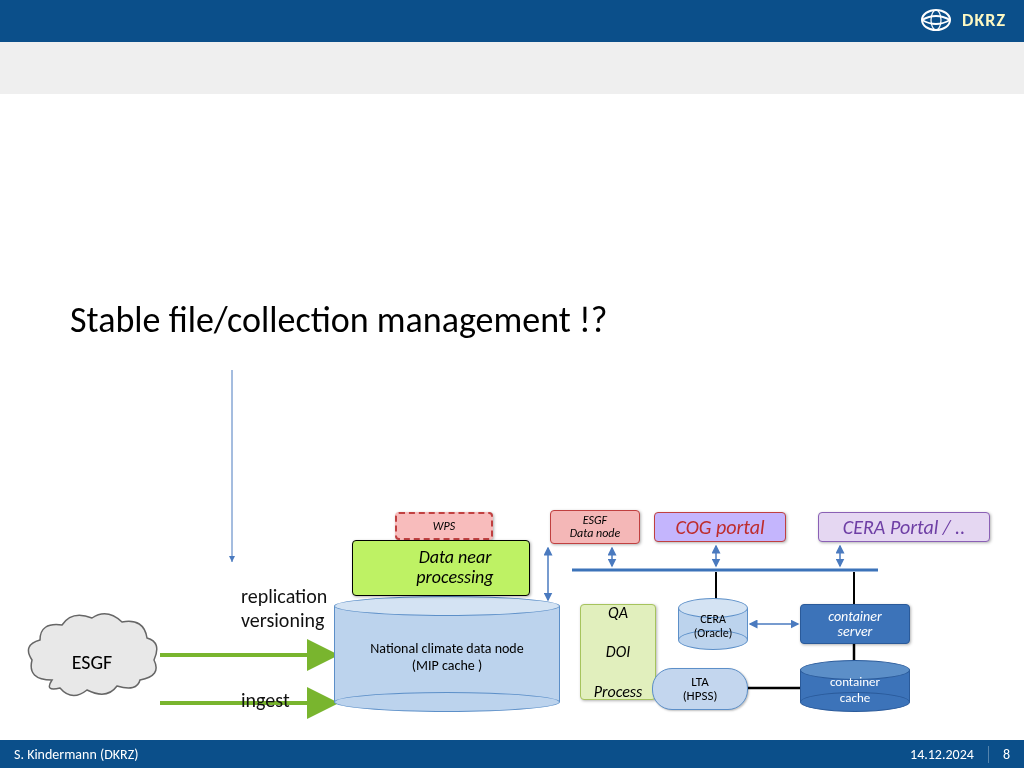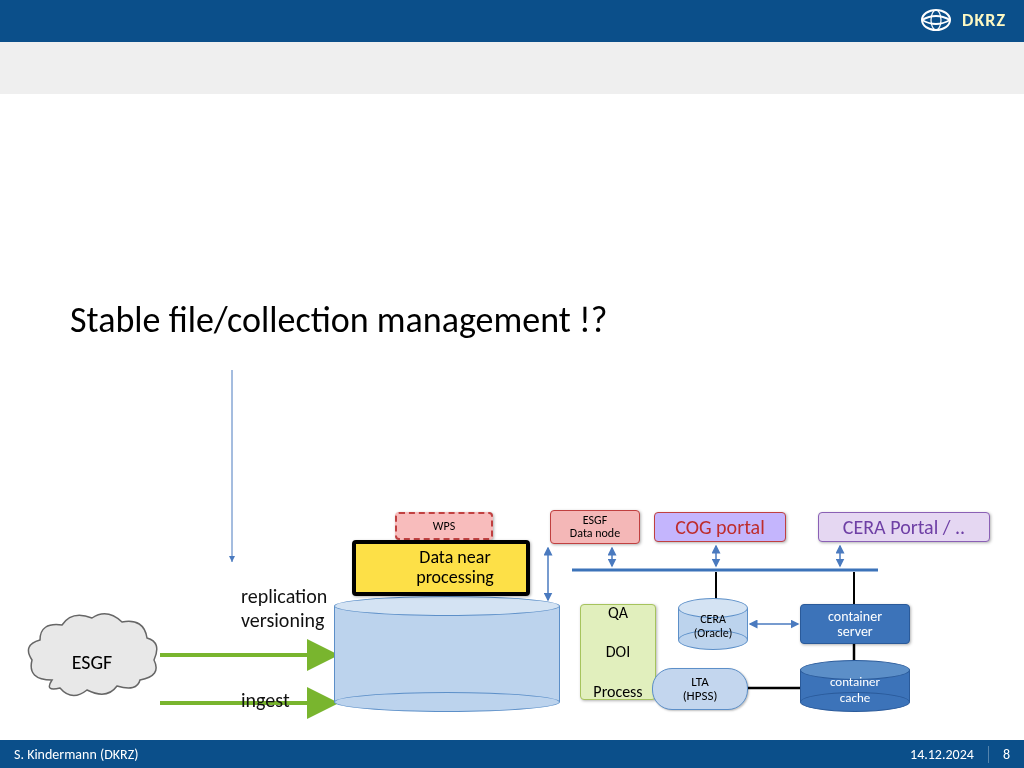--- a/index.html
+++ b/index.html
@@ -9,23 +9,23 @@
 .logo svg { margin-right: 8px; }
 .subbar { position: absolute; left: 0; top: 42px; width: 1024px; height: 52px; background: #efefef; }
 .title { position: absolute; left: 70px; top: 298px; font-size: 36px; color: #000; }
 .footer { position: absolute; left: 0; bottom: 0; width: 1024px; height: 28px; background: #0b4f8a; color: #fff; display: flex; align-items: center; justify-content: space-between; font-size: 14px; padding: 0 14px; }
 .footer .right { display: flex; align-items: center; }
 .footer .pageno { background: #0b4f8a; border-left: 1px solid rgba(255,255,255,0.3); padding-left: 14px; margin-left: 14px; }
 
 .label { position: absolute; font-size: 20px; color: #111; margin-left: 44px; }
 
 
-.box { position: absolute; border-radius: 4px; display: flex; align-items: center; justify-content: center; text-align: center; box-shadow: 1px 1px 3px rgba(0,0,0,0.3); }
+.box { position: absolute; border-radius: 4px; display: flex; align-items: center; justify-content: center; text-align: center; box-shadow: 1px 1px 3px rgba(0,0,0,0.3); font-style: italic; }
 .wps { left: 395px; top: 512px; width: 98px; height: 28px; background: #f8bcbc; border: 2px dashed #c04040; font-size: 12px; }
-.datanear { left: 352px; top: 540px; width: 178px; height: 56px; background: #fde047; border: 4px solid #000000; font-size: 18px; flex-direction: column; line-height: 1.1; padding-left: 28px; }
+.datanear { left: 352px; top: 540px; width: 178px; height: 56px; background: #bef264; border: 1px solid #000000; font-size: 18px; flex-direction: column; line-height: 1.1; padding-left: 28px; }
 .esgfnode { left: 550px; top: 510px; width: 90px; height: 34px; background: #f4b7b7; border: 1px solid #c04040; font-size: 12px; line-height: 1.1; flex-direction: column; }
 .cogportal { left: 654px; top: 512px; width: 132px; height: 30px; background: #c4b5fd; border: 1px solid #c04040; color: #be2d2d; font-size: 20px; }
 .ceraportal { left: 818px; top: 512px; width: 172px; height: 30px; background: #e5d7f2; border: 1px solid #8a60b5; color: #6e3fa5; font-size: 20px; }
 .qadoi { left: 580px; top: 604px; width: 76px; height: 96px; background: #e1efbd; border: 1px solid #a6c35d; font-size: 16px; flex-direction: column; line-height: 1.2; gap: 20px; }
 .contsrv { left: 800px; top: 604px; width: 110px; height: 40px; background: #3c73b9; border: 1px solid #2a5a9a; color: #fff; font-size: 14px; flex-direction: column; line-height: 1.1; }
 
 
 .cyl { position: absolute; }
 .cyl .body { position: absolute; left: 0; right: 0; top: 10px; bottom: 10px; border-left: 1px solid; border-right: 1px solid; }
 .cyl .toplid, .cyl .botlid { position: absolute; left: 0; right: 0; height: 20px; border-radius: 50%; border: 1px solid; }
@@ -112,20 +112,21 @@
 </div>
 
 <div class="label" style="left:197px; top:584px;">replication</div>
 <div class="label" style="left:197px; top:608px;">versioning</div>
 <div class="label" style="left:197px; top:688px;">ingest</div>
 
 <div class="cyl blue" style="left:334px; top:596px; width:226px; height:116px;">
   <div class="body"></div>
     <div class="toplid"></div>
     <div class="botlid"></div>
+  <div class="text"><span>National climate data node</span><br><span>(MIP cache )</span></div>
 </div>
 
 <div class="box wps">
     <span>WPS</span>
   </div>
 <div class="box datanear">
   <span>Data near</span>
   <span>processing</span>
 </div>
 

